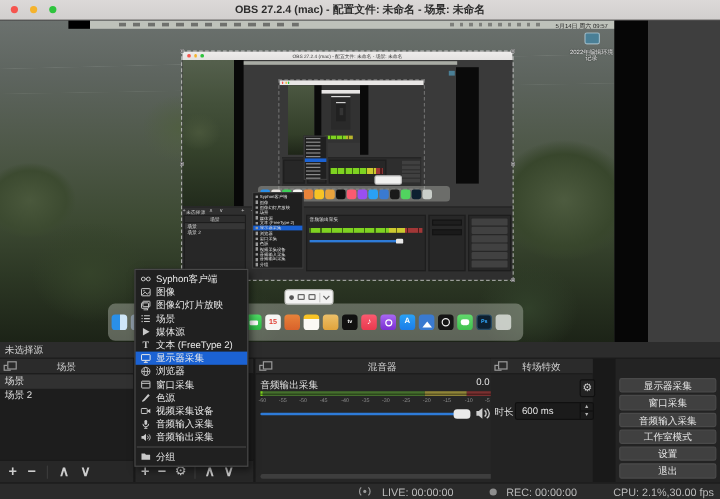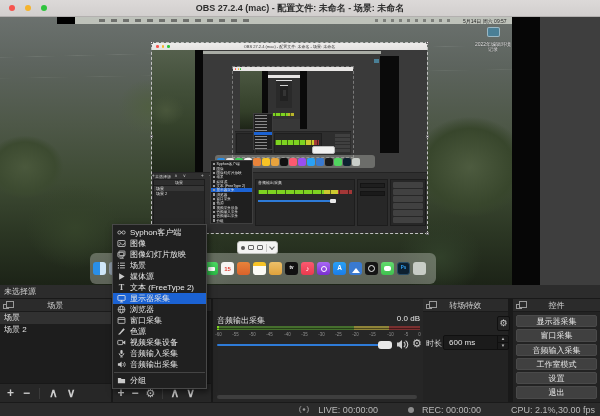--- a/index.html
+++ b/index.html
@@ -551,20 +551,24 @@
         <span class="ticon">+</span>
         <span class="ticon">−</span>
         <span class="ticon gear">⚙</span>
         <span class="tsep"></span>
         <span class="ticon">∧</span>
         <span class="ticon">∨</span>
       </div>
     </div>
 
     <div class="dock" style="left:213px;width:211px;background:#262626">
+      <div class="dock-header">
+        <div class="popicon"></div>
+        <div class="dock-title">混音器</div>
+      </div>
       <div class="mix-label">音频输出采集</div>
       <div class="mix-db">0.0 dB</div>
       <div class="meter">
         <span class="tip"></span>
           <span class="g"></span>
           <span class="y"></span>
           <span class="r"></span>
       </div>
       <div class="scale">
           <span>-60</span>
@@ -585,41 +589,37 @@
       <div class="slider-handle"></div>
       <svg class="spk" width="13" height="11" viewBox="0 0 13 11">
         <path d="M1 3.5 H3 L6 1 V10 L3 7.5 H1 Z" fill="#cfcfcf"></path>
         <path d="M7.8 3 a3 3 0 0 1 0 5" stroke="#cfcfcf" stroke-width="1.1" fill="none"></path>
         <path d="M9.6 1.6 a4.6 4.6 0 0 1 0 7.8" stroke="#cfcfcf" stroke-width="1.1" fill="none"></path>
       </svg>
       <div class="mix-gear">⚙</div>
       <div class="mix-scroll"></div>
     </div>
 
-    <div class="dock" style="left:423px;width:84.5px">
+    <div class="dock" style="left:409px;width:84.5px">
       <div class="dock-header">
         <div class="popicon"></div>
         <div class="dock-title">转场特效</div>
       </div>
       <div class="tgear">⚙</div>
       <div class="durlabel">时长</div>
       <div class="spin">
         <span>600 ms</span>
         <div class="arr">
             <span>▲</span>
             <span>▼</span>
           </div>
       </div>
     </div>
 
     <div class="dock" style="left:513px;width:87px">
-      <div class="dock-header">
-        <div class="popicon"></div>
-        <div class="dock-title">控件</div>
-      </div>
       <div class="ctrl-btns">
         <div class="cbtn">显示器采集</div>
         <div class="cbtn">窗口采集</div>
         <div class="cbtn">音频输入采集</div>
         <div class="cbtn">工作室模式</div>
         <div class="cbtn">设置</div>
         <div class="cbtn">退出</div>
       </div>
     </div>
   </div>

